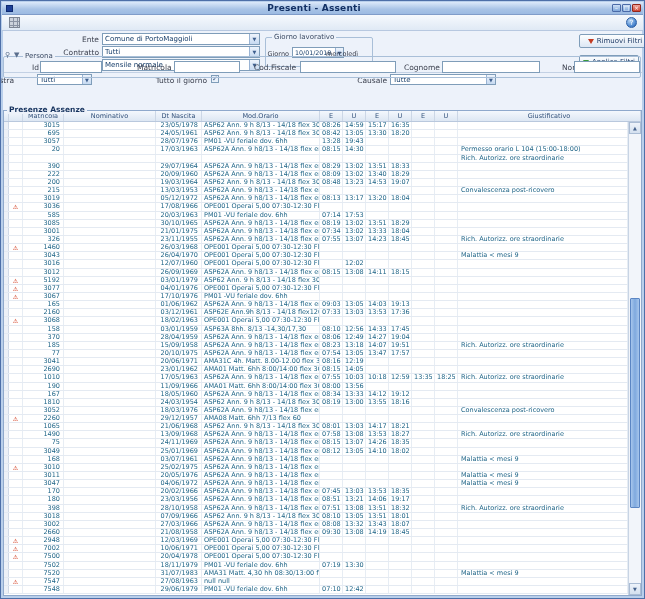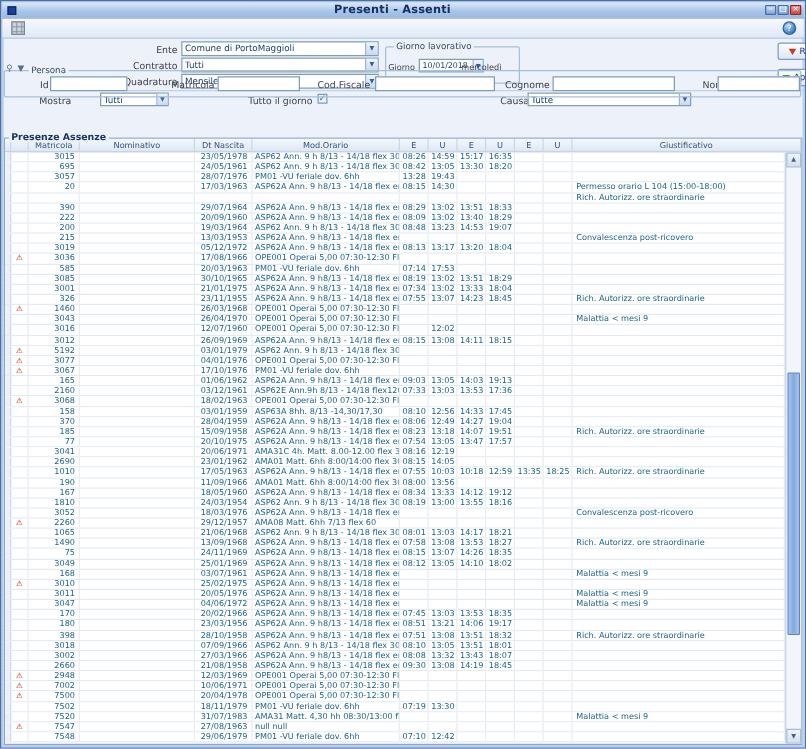--- a/index.html
+++ b/index.html
@@ -20,21 +20,21 @@
   
   .toolbar{position:absolute;top:14px;left:1px;right:1px;height:16px;
     background:linear-gradient(#f6f9fd,#dfe9f5);border-bottom:1px solid #b7c8e0;display:flex;align-items:center;}
   .grid-ic{width:11px;height:11px;margin-left:7px;border:1px solid #7d8694;background-color:#cdd3dc;
     background-image:linear-gradient(#8a93a3 1px,transparent 1px),linear-gradient(90deg,#8a93a3 1px,transparent 1px);
     background-size:4px 4px;background-position:-1px -1px;}
   .help-ic{width:11px;height:11px;margin-left:auto;margin-right:6px;border-radius:50%;
     background:radial-gradient(circle at 35% 30%,#bcd9f6,#4a86cf 65%,#2a5ca3);border:1px solid #2c5fa5;
     color:#fff;font-size:7px;line-height:10px;text-align:center;}
   
-  .filters{position:absolute;top:30px;left:1px;right:1px;height:41px;margin-left:43px;}
+  .filters{position:absolute;top:30px;left:1px;right:1px;height:41px;}
   .flabel{position:absolute;font-size:7.5px;color:#3a3f4d;text-align:right;width:80px;}
   .combo{position:absolute;height:12px;background:#fff;border:1px solid #7f9db9;display:flex;align-items:center;}
   .combo .val{flex:1;font-size:7px;color:#183f6b;padding-left:2px;white-space:nowrap;overflow:hidden;}
   .combo .arrow{width:10px;height:100%;border-left:1px solid #9ab4d4;
     background:linear-gradient(#eef4fc,#c7daf1);font-size:5px;color:#3f608f;text-align:center;line-height:10px;}
   .groupbox{position:absolute;border:1px solid #a9bfd8;border-radius:2px;}
   .groupbox>.glabel{position:absolute;top:-5px;left:6px;background:#edf2fa;padding:0 2px;font-size:7px;color:#3a4a63;}
   .fbtn{position:absolute;height:14px;border:1px solid #7f9db9;border-radius:2px;
     background:linear-gradient(#fdfefe,#dce7f4);display:flex;align-items:center;justify-content:center;
     font-size:7px;color:#1d3a66;gap:3px;}
@@ -132,21 +132,21 @@
 
     <div class="row2">
       <div class="flabel" style="left:-68px;top:3px;">Mostra</div>
       <div class="combo" style="left:35px;top:1px;width:55px;height:11px;">
         <div class="val">Tutti</div>
         <div class="arrow" style="width:9px;">▼</div>
       </div>
       <div class="flabel" style="left:125px;top:3px;">Tutto il giorno</div>
       <div class="checkbox" style="left:209px;top:2px;">✓</div>
       <div class="flabel" style="left:305px;top:3px;">Causale</div>
-      <div class="combo" style="left:377px;top:1px;width:131px;height:11px;justify-content:space-between;">
+      <div class="combo" style="left:388px;top:1px;width:106px;height:11px;justify-content:space-between;">
         <div class="val">Tutte</div>
         <div class="arrow" style="width:9px;">▼</div>
       </div>
     </div>
   </div>
 
   <div class="persona">
     <span class="p-ic" style="left:1px;">⚲</span>
     <span class="p-ic" style="left:10px;">▼</span>
     <div class="glabel">Persona</div>

